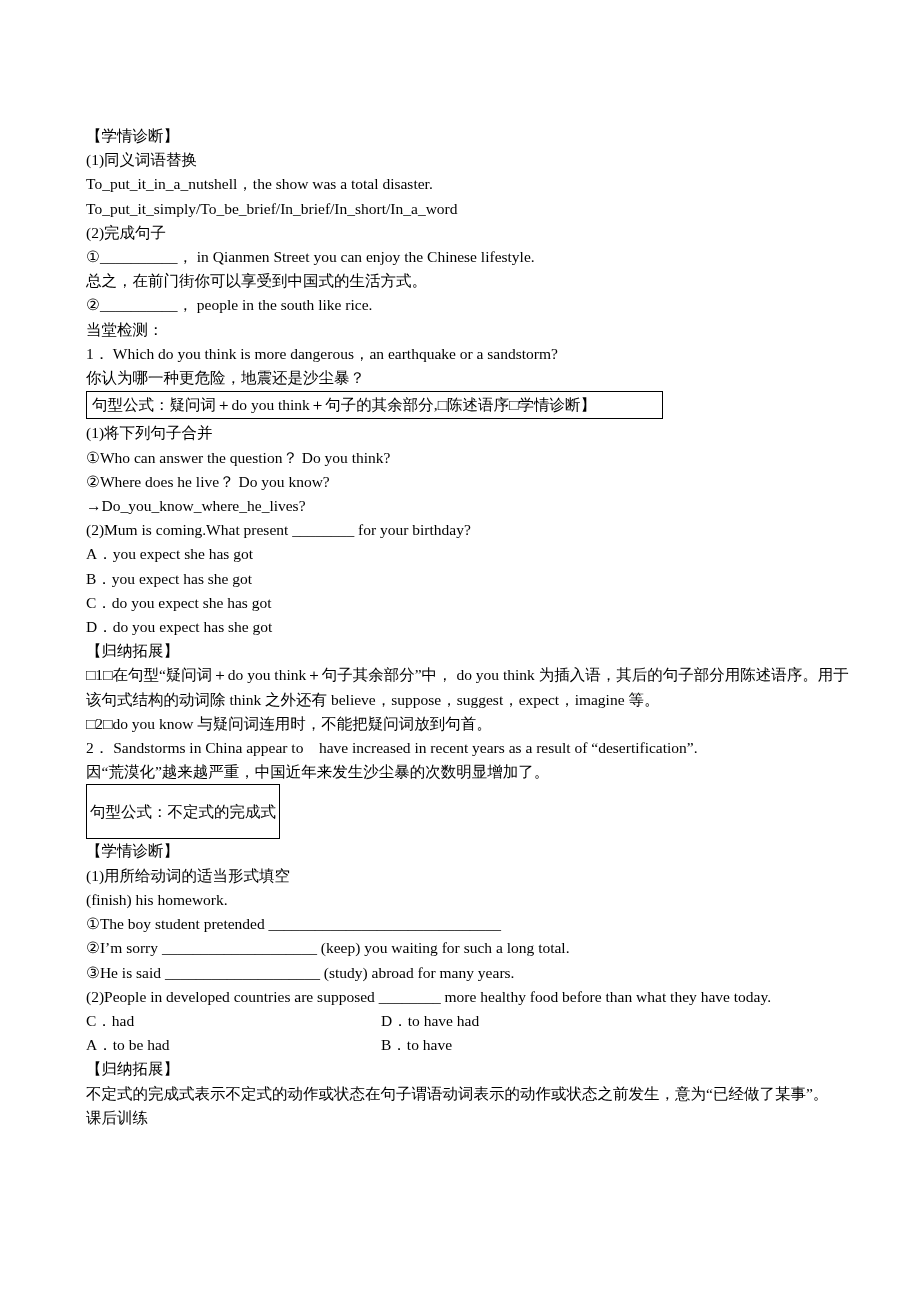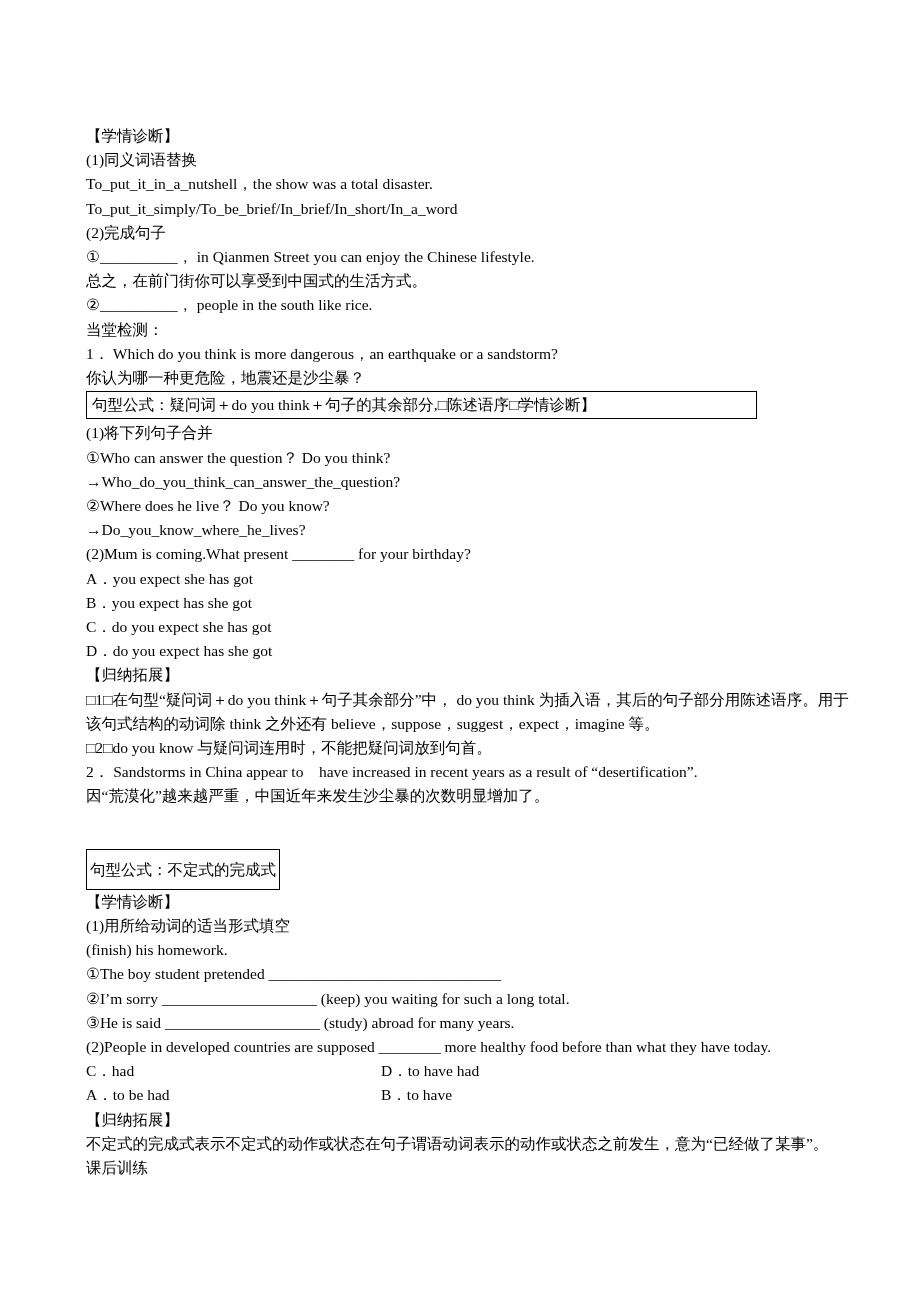--- a/index.html
+++ b/index.html
@@ -25,30 +25,29 @@
   }
   .line {
     font-size: 15.5px;
     line-height: 24.2px;
     white-space: pre-wrap;
     word-break: break-word;
   }
   .boxed-wide {
     box-sizing: border-box;
     border: 1.6px solid #000000;
-    width: 671px;
+    width: 577px;
     padding: 1px 5px;
     margin: 1px 0 2px 0;
   }
   .boxed-inline {
     display: inline-block;
     border: 1.2px solid #000000;
-    padding: 9px 3px;
+    padding: 16px 3px;
     line-height: 21px;
-    margin-top: 40px;
   }
   .col-a {
     display: inline-block;
     width: 295px;
   }
 </style>
 </head>
 <body>
 
 <div class="page">
@@ -60,21 +59,20 @@
       <div class="line">(2)完成句子</div>
       <div class="line">①__________， in Qianmen Street you can enjoy the Chinese lifestyle.</div>
       <div class="line">总之，在前门街你可以享受到中国式的生活方式。</div>
       <div class="line">②__________， people in the south like rice.</div>
       <div class="line">当堂检测：</div>
       <div class="line">1． Which do you think is more dangerous，an earthquake or a sandstorm?</div>
       <div class="line">你认为哪一种更危险，地震还是沙尘暴？</div>
       <div class="line boxed-wide">句型公式：疑问词＋do you think＋句子的其余部分,□陈述语序□学情诊断】</div>
       <div class="line">(1)将下列句子合并</div>
       <div class="line">①Who can answer the question？ Do you think?</div>
-      <div class="line">→Who_do_you_think_can_answer_the_question?</div>
       <div class="line">②Where does he live？ Do you know?</div>
       <div class="line">→Do_you_know_where_he_lives?</div>
       <div class="line">(2)Mum is coming.What present ________ for your birthday?</div>
       <div class="line">A．you expect she has got</div>
       <div class="line">B．you expect has she got</div>
       <div class="line">C．do you expect she has got</div>
       <div class="line">D．do you expect has she got</div>
       <div class="line">【归纳拓展】</div>
       <div class="line">□1□在句型“疑问词＋do you think＋句子其余部分”中， do you think 为插入语，其后的句子部分用陈述语序。用于该句式结构的动词除 think 之外还有 believe，suppose，suggest，expect，imagine 等。</div>
       <div class="line">□2□do you know 与疑问词连用时，不能把疑问词放到句首。</div>

